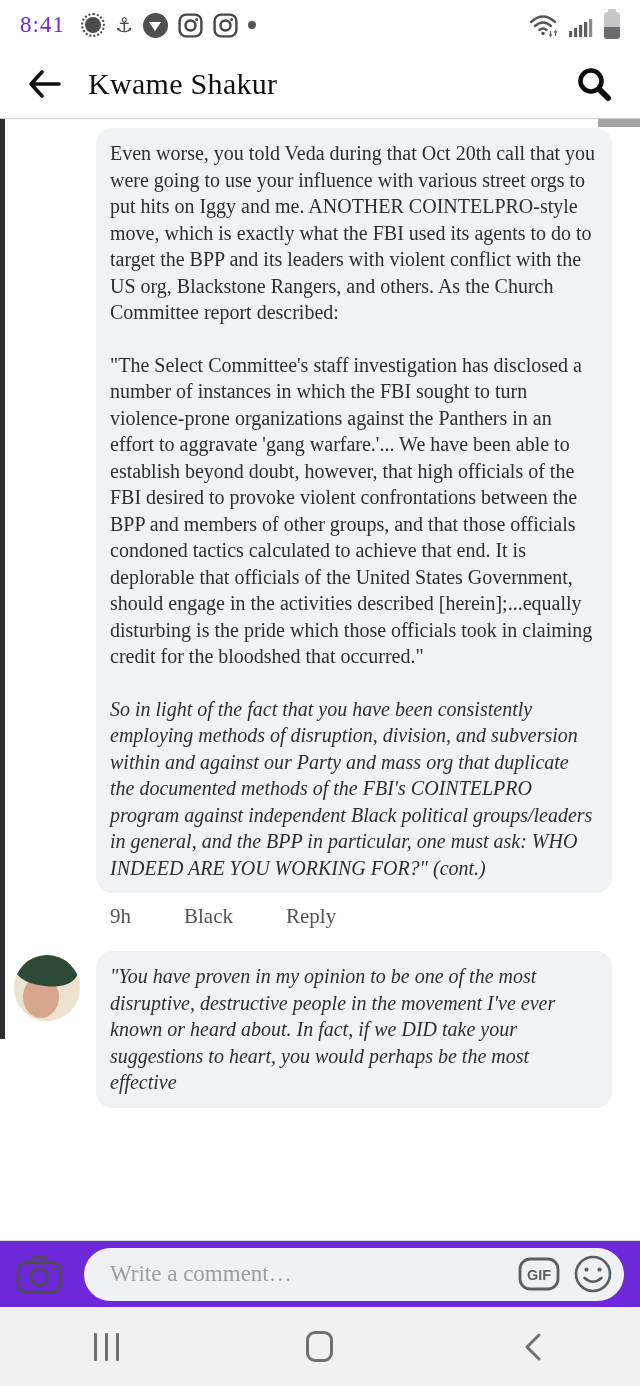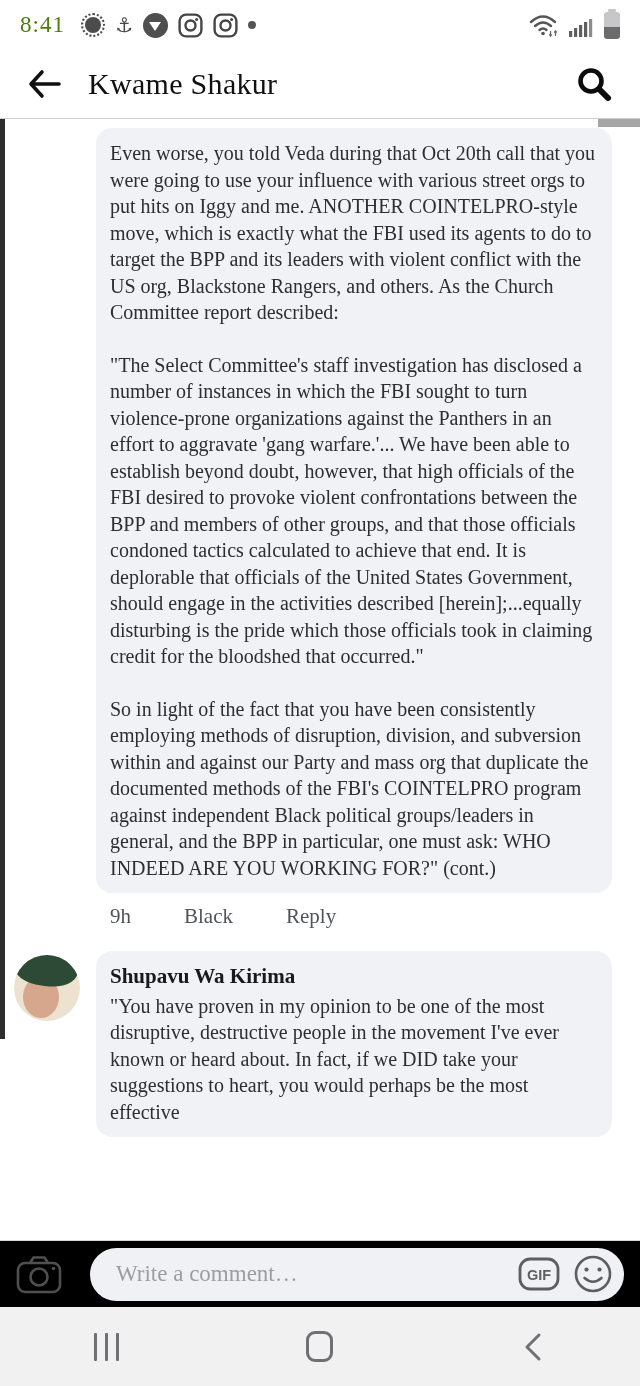--- a/index.html
+++ b/index.html
@@ -6,21 +6,21 @@
   html,body { width:640px; }
   body {
     font-family: "Liberation Serif", "DejaVu Serif", serif;
     background:#ffffff; color:#2c2e31;
   }
   .screen { position:relative; width:640px; height:1386px; background:#fff; overflow:hidden; }
 
   
   .status-bar { position:absolute; top:0; left:0; width:640px; height:50px;
     display:flex; align-items:center; padding:0 20px; }
-  .time { font-size:23px; color:#4d7c0f; margin-right:16px; letter-spacing:1px; }
+  .time { font-size:23px; color:#6d28d9; margin-right:16px; letter-spacing:1px; }
   .notif-icons { display:flex; align-items:center; gap:10px; }
   .icon-chatring { width:24px; height:24px; border:2px dotted #4c4c4c; border-radius:50%;
     display:flex; align-items:center; justify-content:center; }
   .icon-chatring .fill { width:16px; height:16px; background:#4c4c4c; border-radius:50%; }
   .icon-anchor { font-family:"DejaVu Sans",sans-serif; font-size:20px; color:#474747; line-height:1; }
   .icon-download { width:25px; height:25px; background:#4f4f4f; border-radius:50%;
     display:flex; align-items:center; justify-content:center; }
   .icon-download .tri { width:0; height:0; border-left:6px solid transparent;
     border-right:6px solid transparent; border-top:9px solid #fff; margin-top:2px; }
   .icon-dot { width:8px; height:8px; background:#555; border-radius:50%; }
@@ -39,36 +39,36 @@
   .header-divider { position:absolute; top:118px; left:0; width:640px; height:1px; background:#cfcfcf; }
   .scrollbar-left { position:absolute; top:119px; left:0; width:5px; height:920px; background:#2e2e2e; }
   .scrollbar-top-right { position:absolute; top:119px; right:0; width:42px; height:8px; background:#a6a6a6; }
 
   
   .content { position:absolute; top:119px; left:0; width:640px; height:1121px; overflow:hidden; background:#fff; }
   .bubble { background:#f0f2f5; border-radius:16px; padding:12px 14px;
     font-size:20px; line-height:26.5px; color:#2c2e31; }
   .bubble-main { margin:9px 28px 0 96px; }
   .bubble p { margin:0 0 26px; }
-  .bubble p:last-child { margin-bottom:0; }
+  .bubble p:last-child { margin-bottom:0;font-style:italic; }
   .actions { display:flex; gap:53px; margin:11px 0 0 110px; font-size:21px; color:#50545a; }
   .actions span { cursor:pointer; }
   .comment2 { position:relative; margin-top:22px; }
   .avatar { position:absolute; left:14px; top:4px; width:66px; height:66px; border-radius:50%;
     background:#ece2cf; overflow:hidden; }
   .avatar .hat { position:absolute; width:64px; height:36px; left:0px; top:-5px;
     background:#2c4a36; border-radius:48% 52% 46% 46%; transform:rotate(7deg); }
   .avatar .face { position:absolute; width:36px; height:42px; left:9px; top:21px;
     background:#d6a78c; border-radius:50%; }
   .bubble-reply { margin:0 28px 0 96px; }
   .author-name { font-weight:bold; font-size:21px; color:#17191b; margin-bottom:3px; }
 
   
-  .composer { position:absolute; top:1240px; left:0; width:640px; height:67px; background:#000000;
-    border-top:1px solid #d9d9d9; display:flex; align-items:center; padding:0 16px; gap:28px; }
+  .composer { position:absolute; top:1240px; left:0; width:640px; height:67px; background:#6d28d9;
+    border-top:1px solid #d9d9d9; display:flex; align-items:center; padding:0 16px; gap:22px; }
   .camera-btn { flex:0 0 auto; display:flex; align-items:center; }
   .input-pill { flex:1; height:53px; border-radius:27px; background:#f0f1f4;
     display:flex; align-items:center; padding:0 10px 0 26px; gap:10px; }
   .comment-input { flex:1; border:none; outline:none; background:transparent;
     font-family:"Liberation Serif","DejaVu Serif",serif; font-size:23px; color:#333; min-width:0; }
   .comment-input::placeholder { color:#9a9da1; }
   .pill-icon-btn { flex:0 0 auto; display:flex; align-items:flex-end; justify-content:center; }
 
   
   .nav-bar { position:absolute; top:1307px; left:0; width:640px; height:79px; background:#f1f1f2;
@@ -154,21 +154,20 @@
       <span>Black</span>
       <span>Reply</span>
     </div>
 
     <div class="comment2">
       <div class="avatar">
         <div class="face"></div>
         <div class="hat"></div>
       </div>
       <div class="bubble bubble-reply">
-        <div class="author-name">Shupavu Wa Kirima</div>
         <p><span>"You have proven in my opinion to be one of the most disruptive, destructive people in the movement I've ever known or heard about. In fact, if we DID take your</span> <span>suggestions to heart, you would perhaps be the most effective</span></p>
       </div>
     </div>
 
   </div>
   <div class="scrollbar-left"></div>
   <div class="scrollbar-top-right"></div>
 
   <div class="composer">
     <div class="camera-btn">

